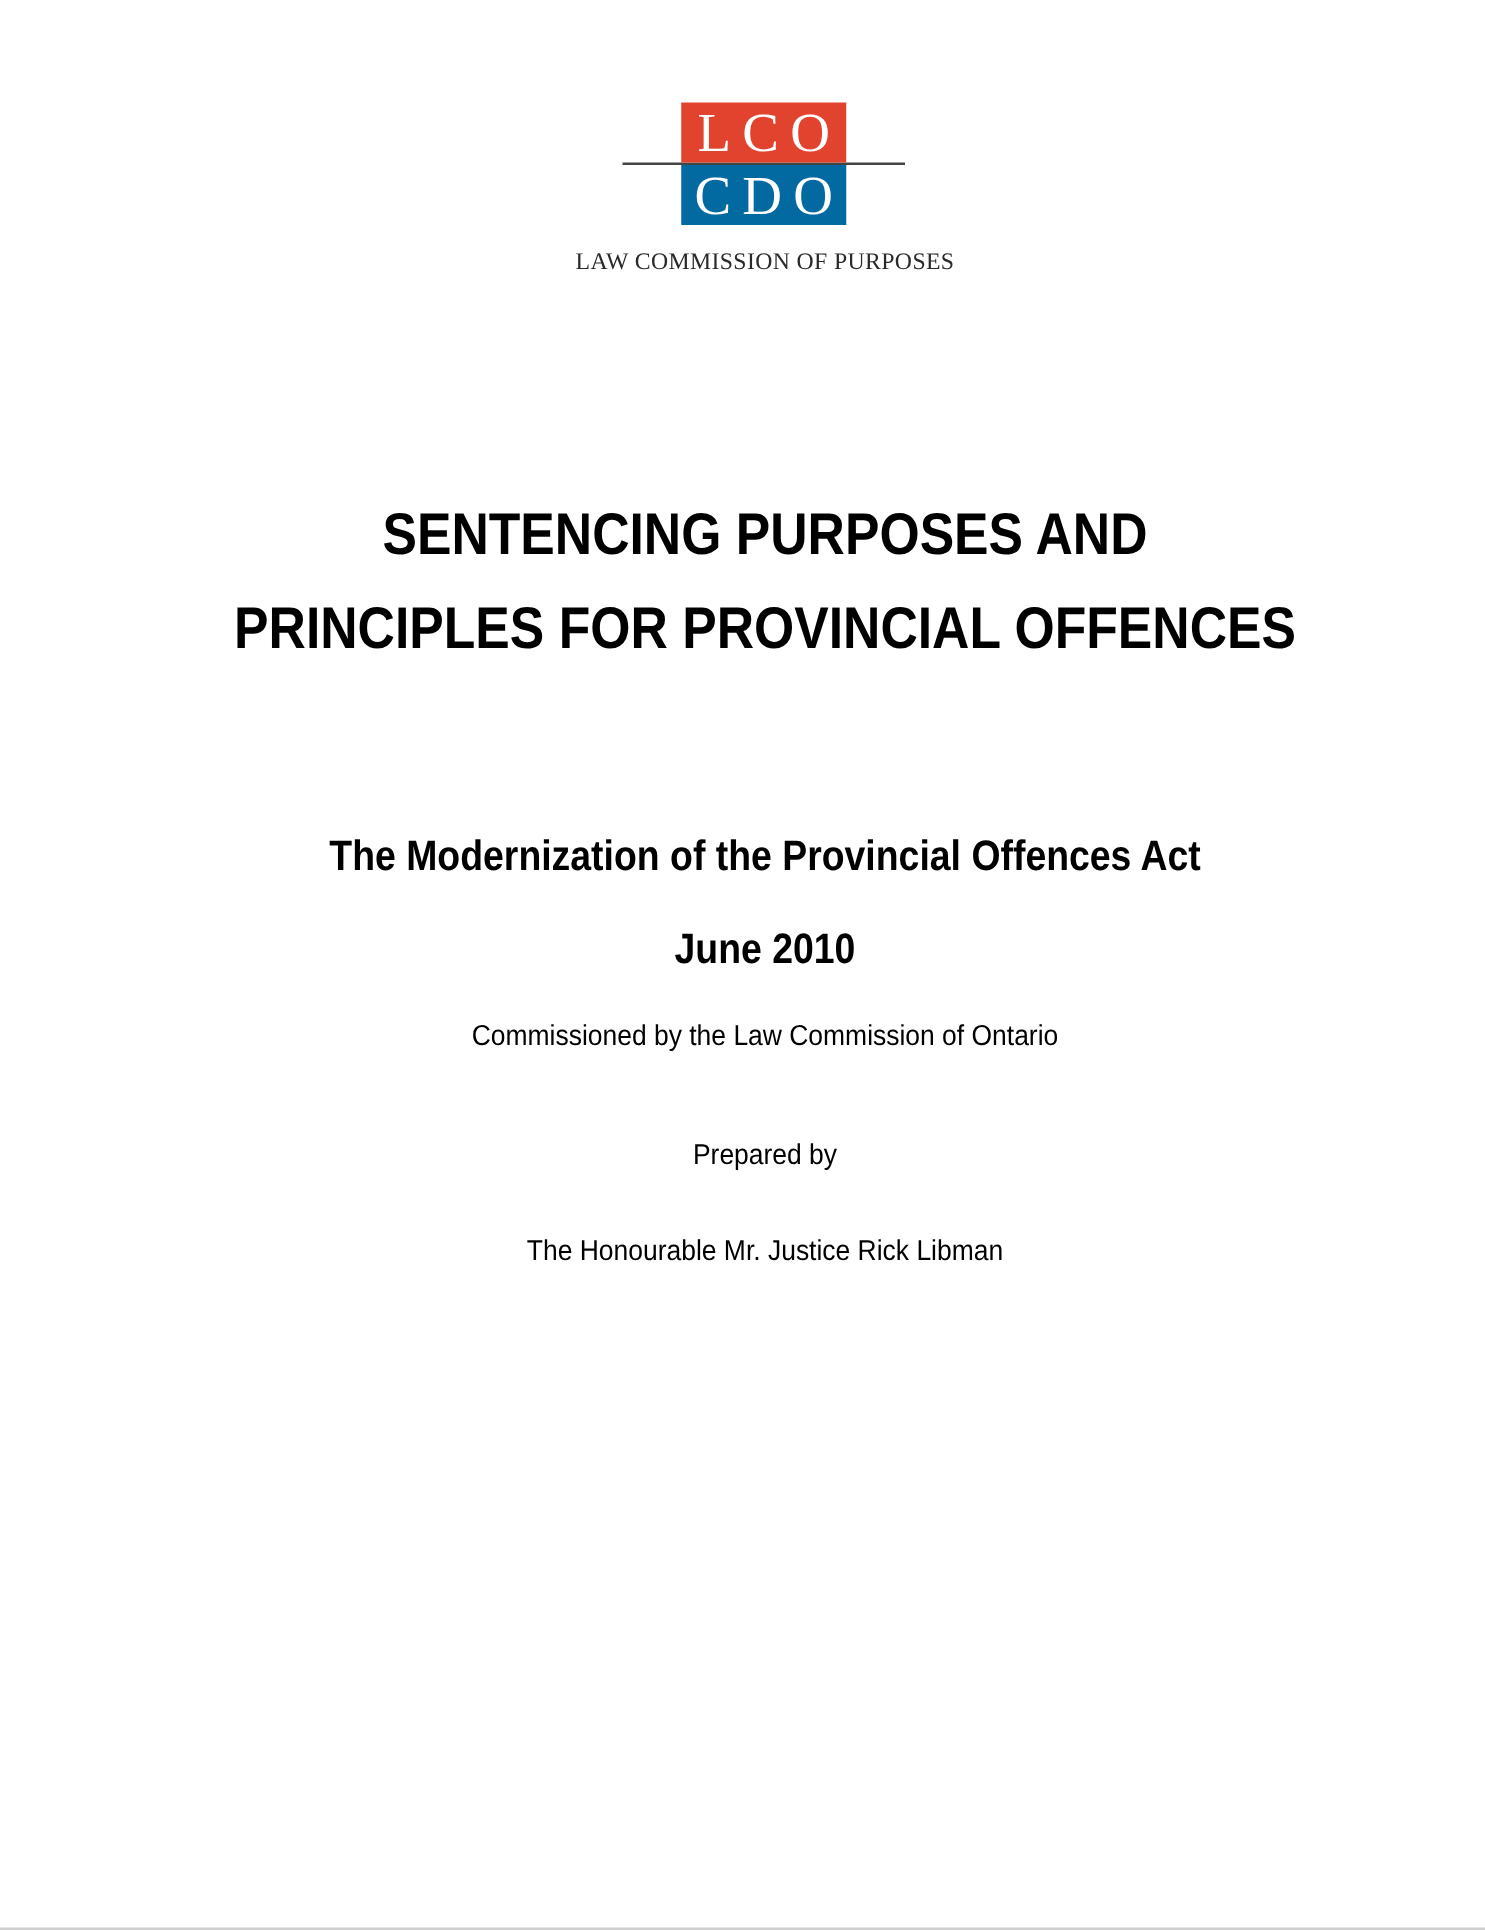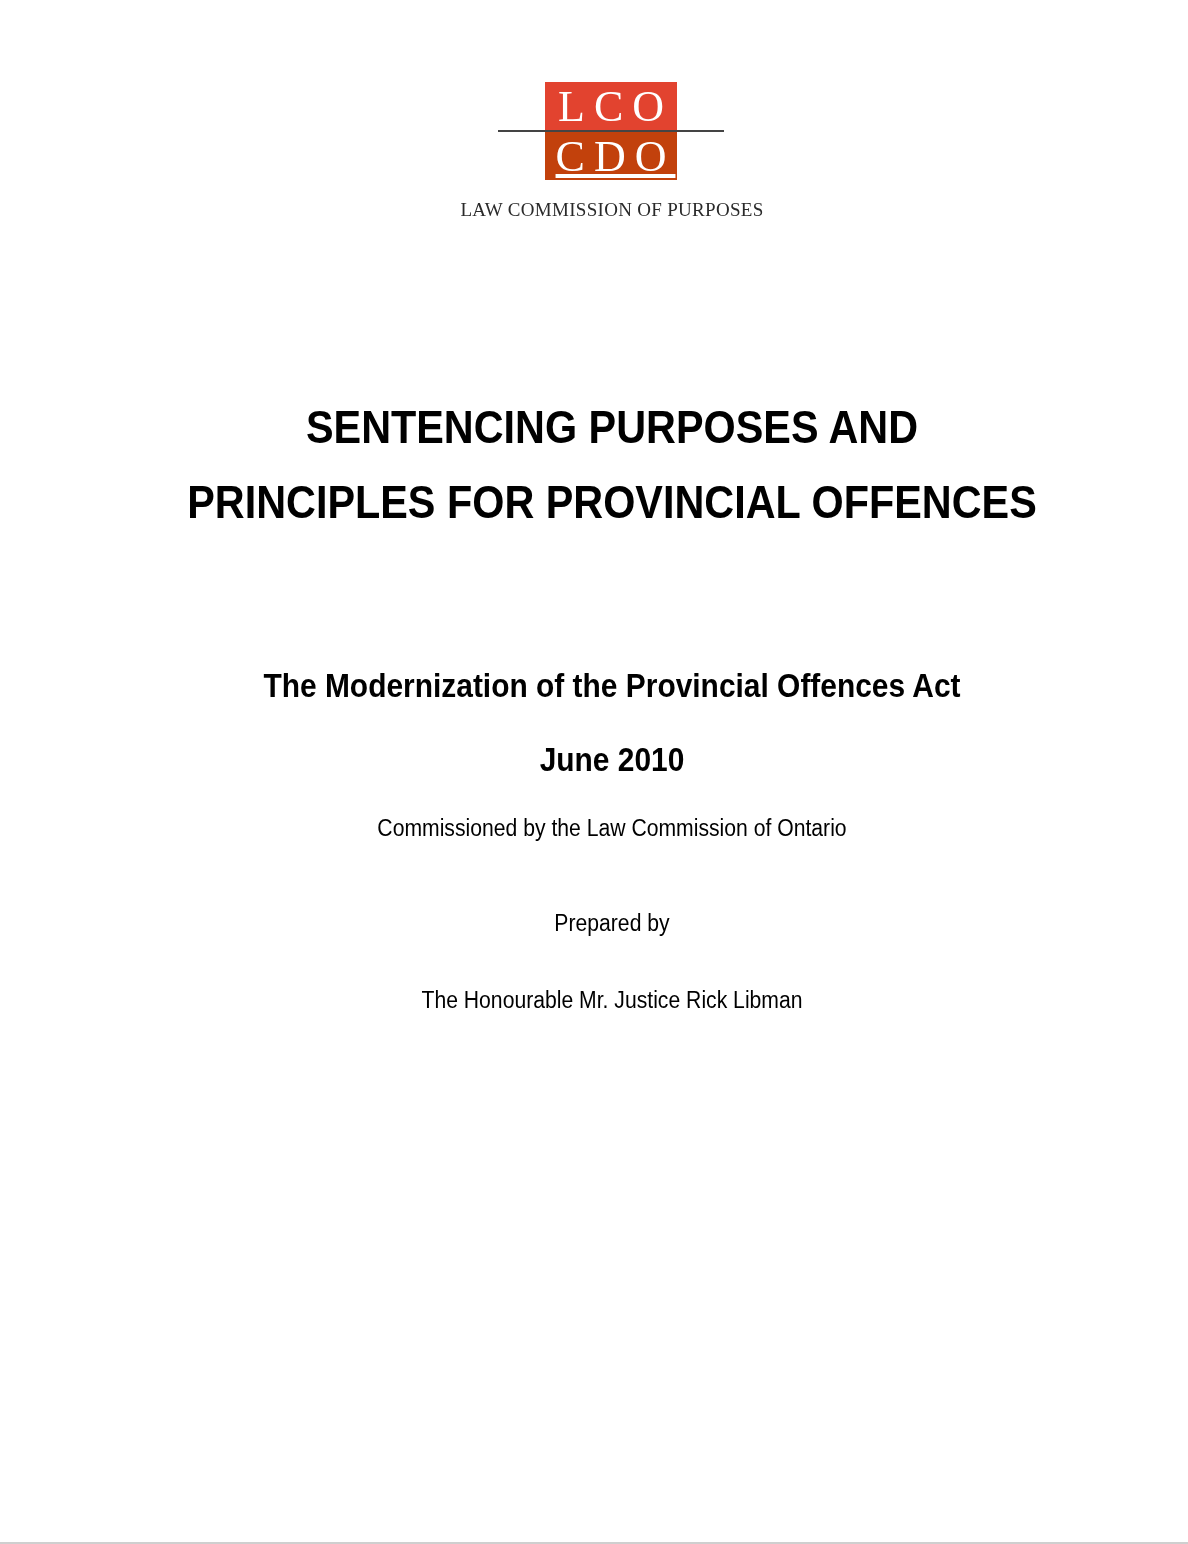--- a/index.html
+++ b/index.html
@@ -60,22 +60,21 @@
       color: #ffffff;
       padding-left: 9px;
       box-sizing: border-box;
     }
     .logo-top {
       top: 0;
       background: #e2432f;
     }
     .logo-bottom {
       top: 50px;
-      background: #c2410c;
-      text-decoration: underline;
+      background: #0369a1;
     }
     .org-name {
       position: absolute;
       left: 0;
       width: 1188px;
       text-align: center;
       font-family: "Liberation Serif", serif;
       font-size: 19px;
       color: #2a2a2a;
       letter-spacing: 0.3px;

